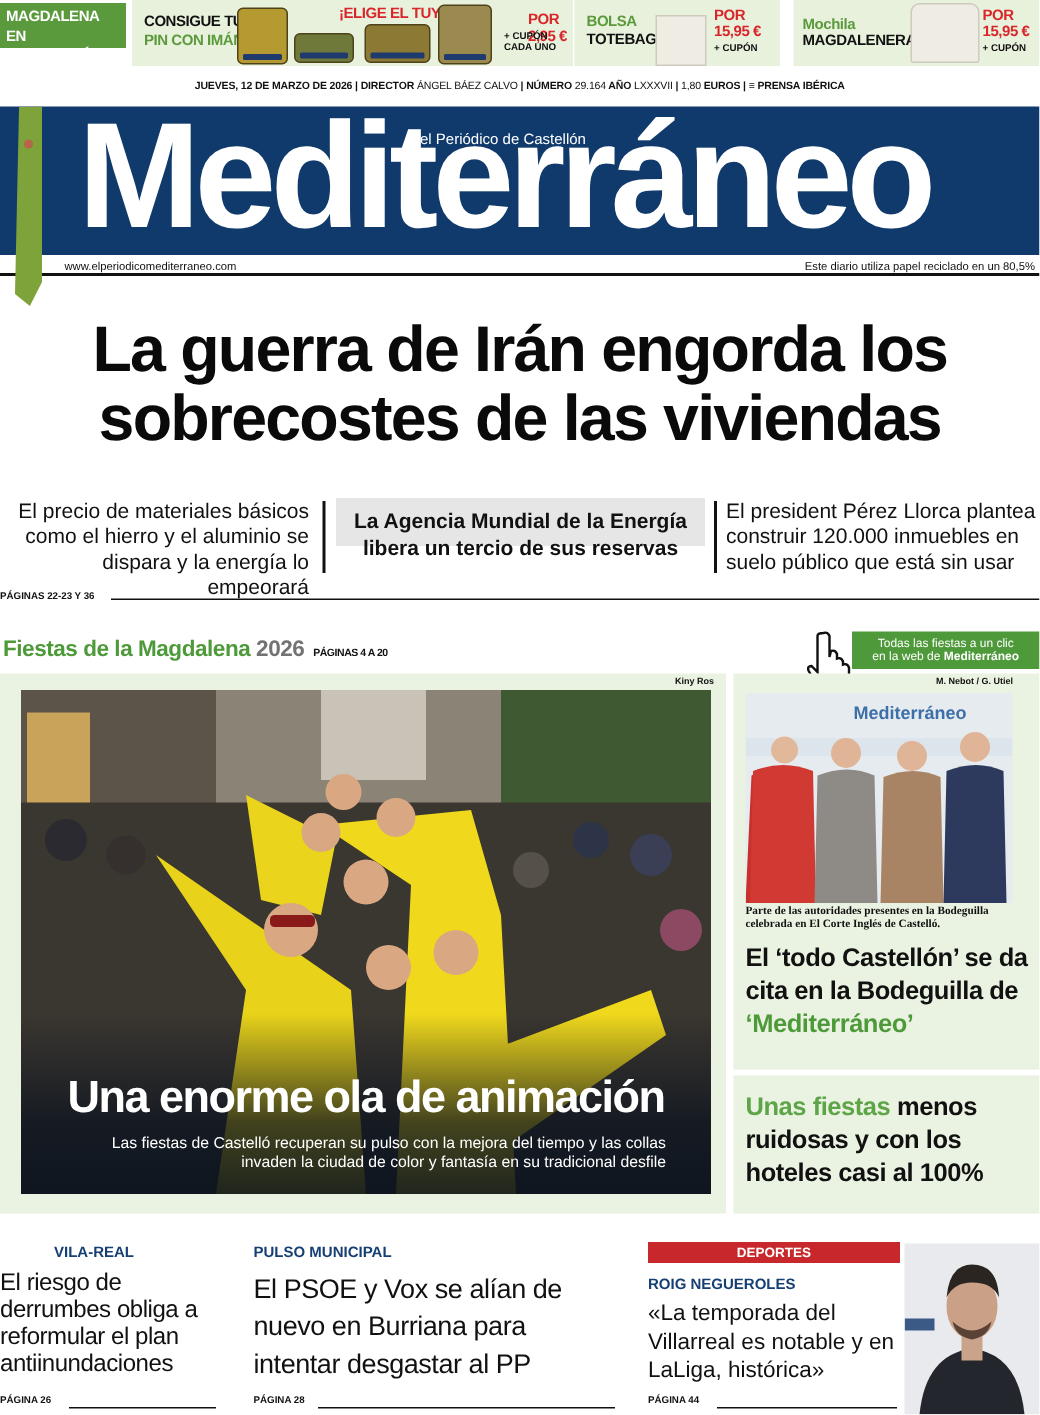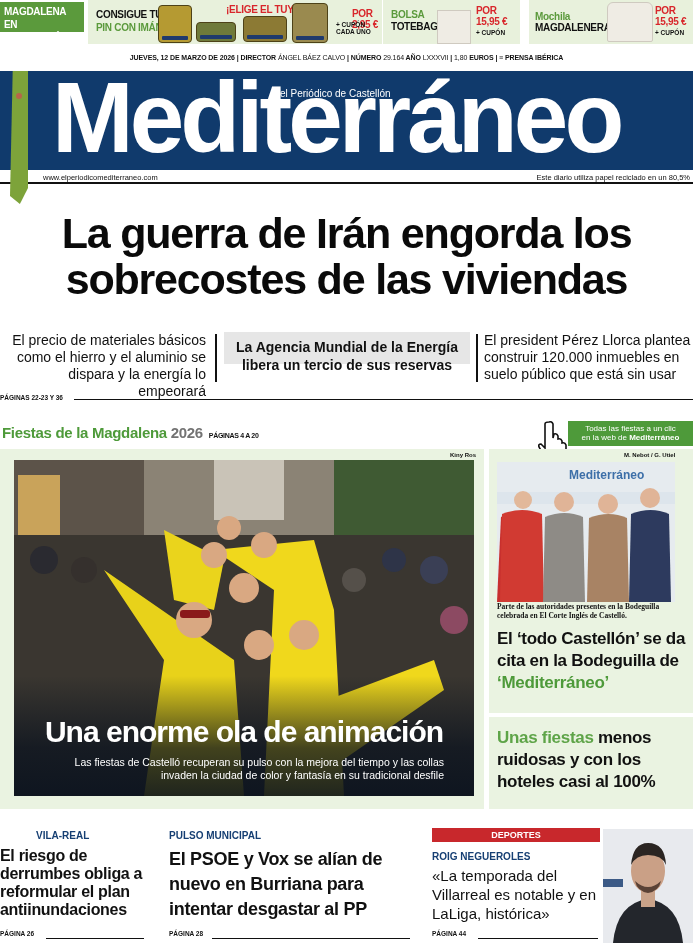--- a/index.html
+++ b/index.html
@@ -65,21 +65,21 @@
   .photo-side .brand { position: absolute; left: 72px; top: 6px; font-weight: bold; font-size: 12px; color: #3d6fa8; }
   .side-caption { position: absolute; left: 497px; top: 603px; width: 180px; font-family: "Liberation Serif", serif; font-weight: bold; font-size: 7.5px; line-height: 8.5px; color: #111; }
   .side-title { position: absolute; left: 497px; top: 628px; width: 190px; font-weight: bold; font-size: 17px; line-height: 22px; color: #111; letter-spacing: -0.3px; }
   .side-title .g { color: #4e9a3a; }
   .panel-right-bot { position: absolute; left: 489px; top: 717px; width: 204px; height: 92px; background: #eaf3e1; }
   .panel-right-bot .t { position: absolute; left: 8px; top: 10px; width: 190px; font-weight: bold; font-size: 17px; line-height: 22px; color: #111; letter-spacing: -0.3px; }
   .panel-right-bot .t .g { color: #5ea448; }
 
   
   .kicker { position: absolute; top: 830px; font-weight: bold; font-size: 10px; color: #163f73; }
-  .b-title { position: absolute; font-weight: bold; color: #111; letter-spacing: -0.3px; }
+  .b-title { position: absolute; font-weight: normal; color: #111; letter-spacing: -0.3px; }
   .deportes { position: absolute; left: 432px; top: 828px; width: 168px; height: 14px; background: #c8282c; color: #fff; text-align: center; font-weight: bold; font-size: 9px; line-height: 14px; }
   .quote { position: absolute; left: 432px; top: 866px; width: 170px; font-size: 15px; line-height: 19px; color: #111; }
   .photo-person { position: absolute; left: 603px; top: 829px; width: 90px; height: 114px; overflow: hidden; background: #e9ebee; }
 </style>
 </head>
 <body>
 
 <div class="promo-tag">MAGDALENA EN MEDITERRÁNEO</div>
 
 <div class="promo-box promo-pin">

